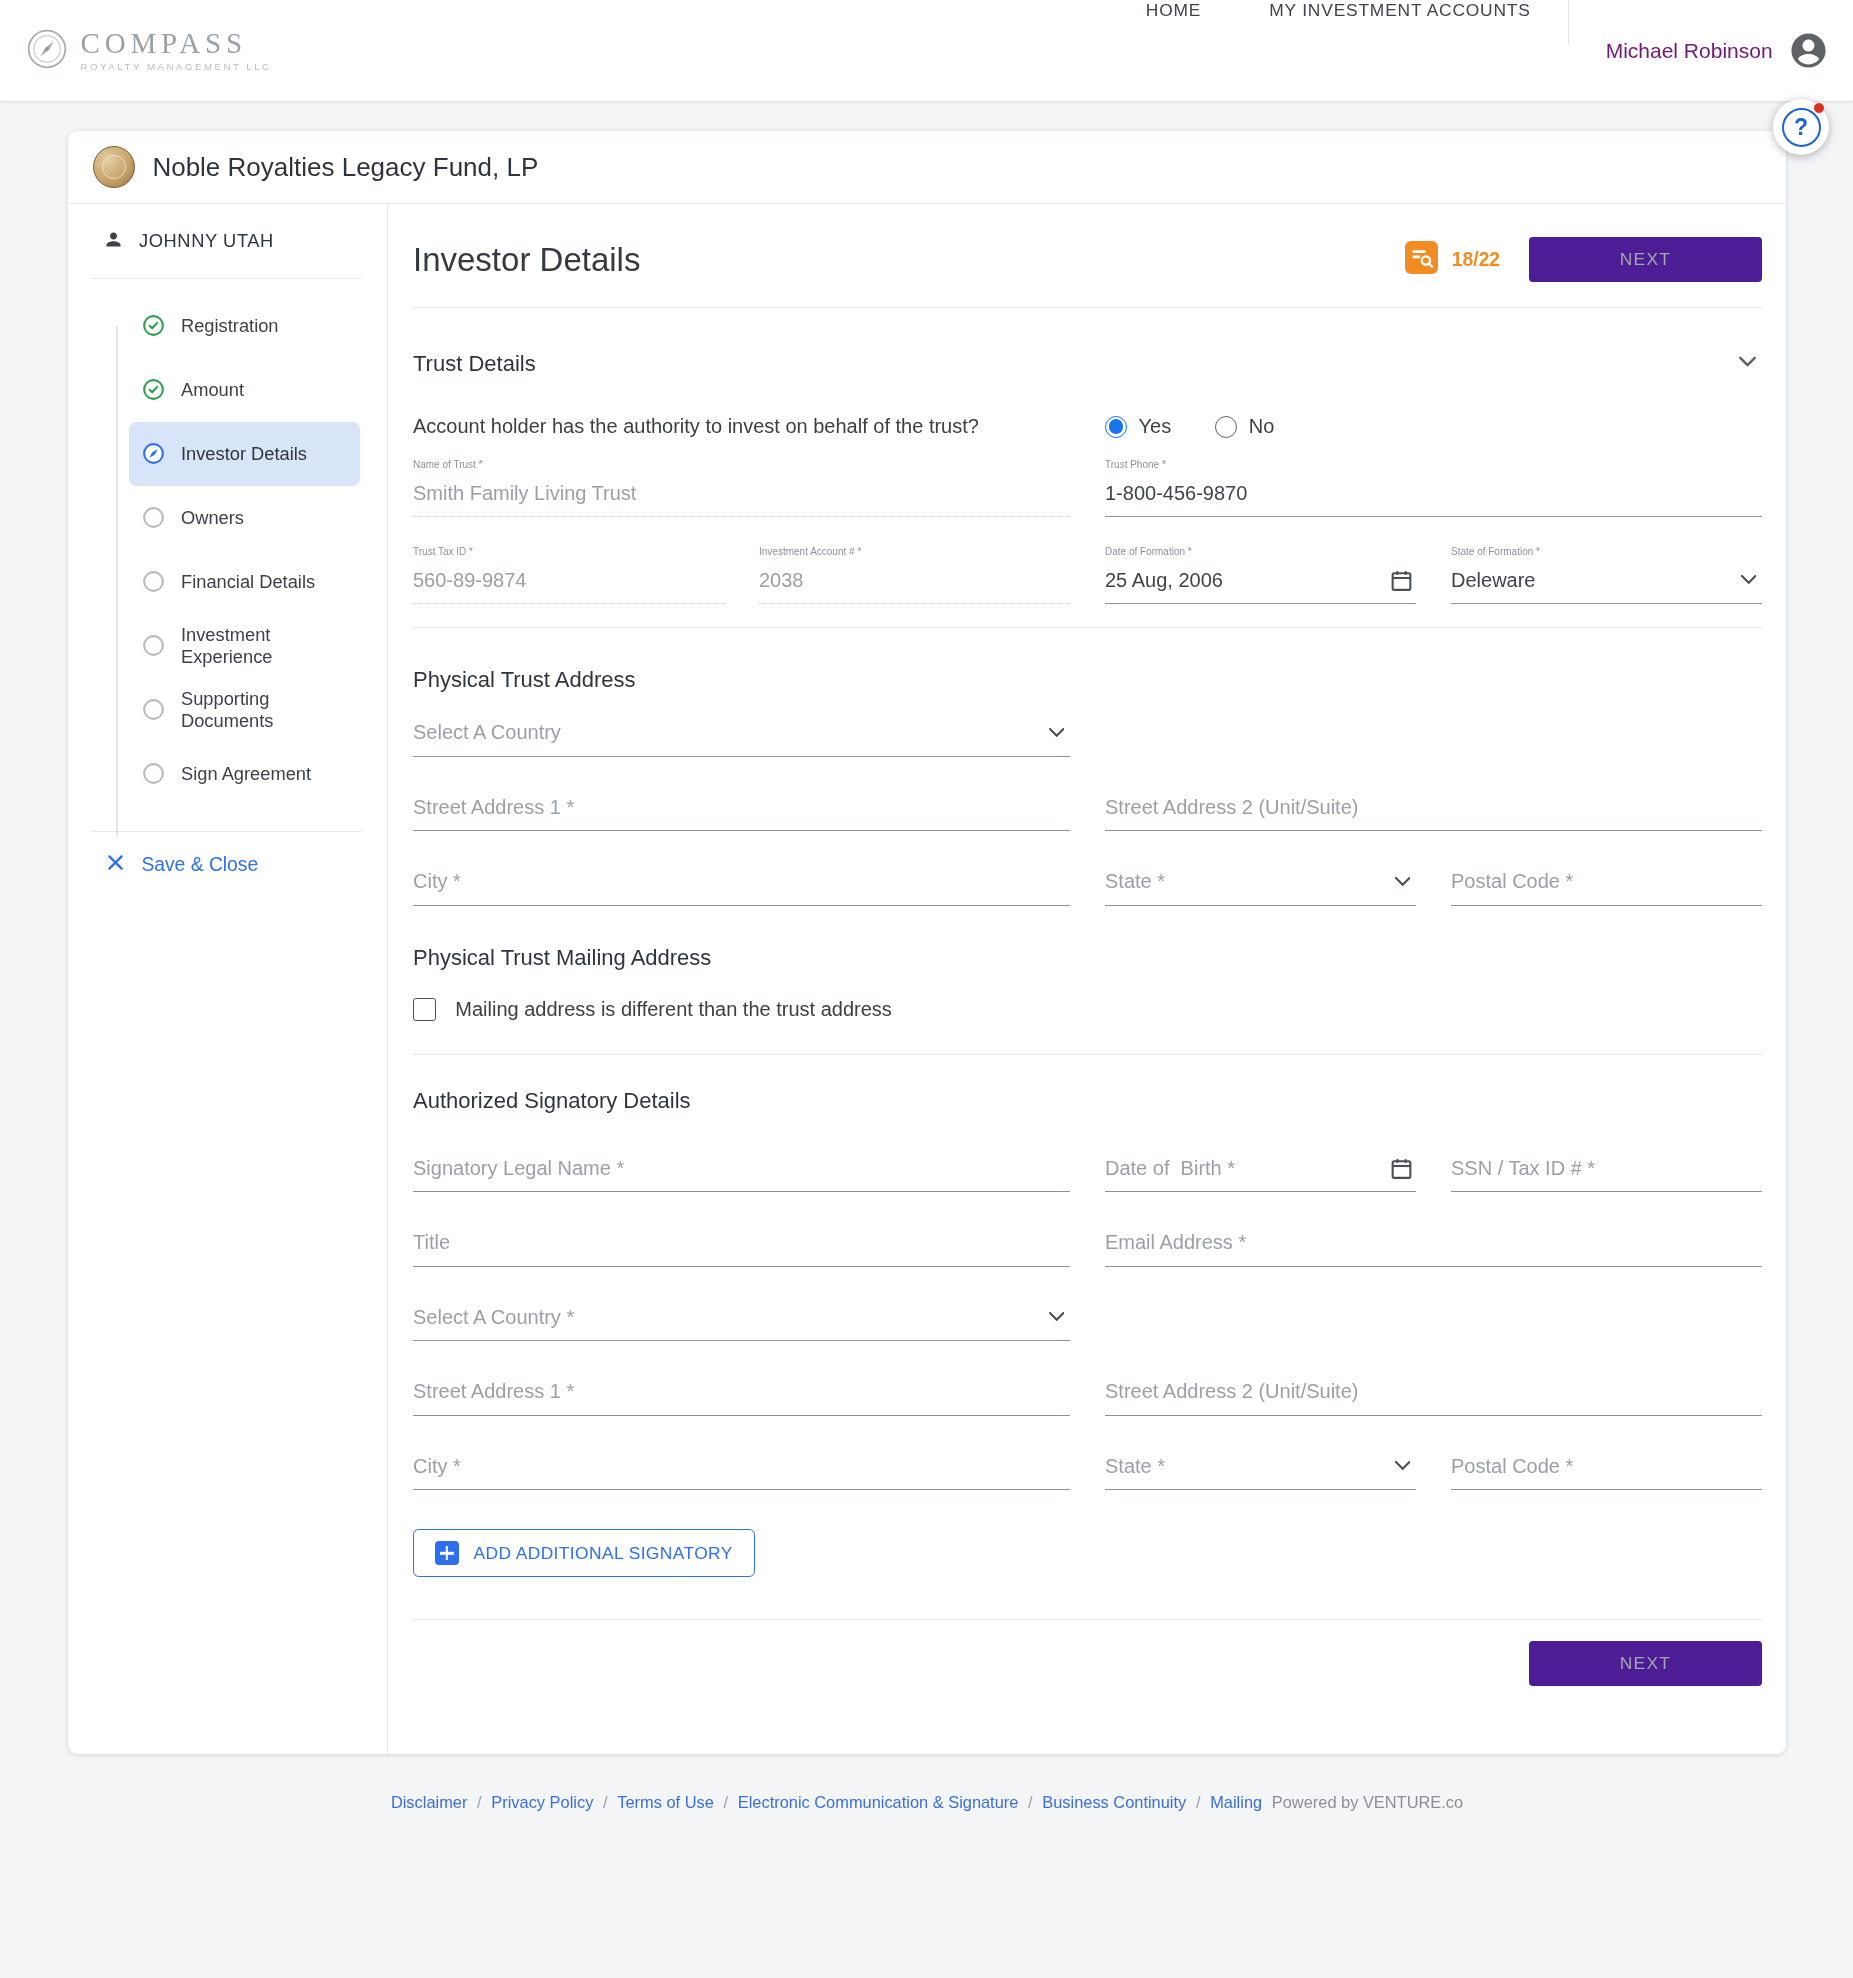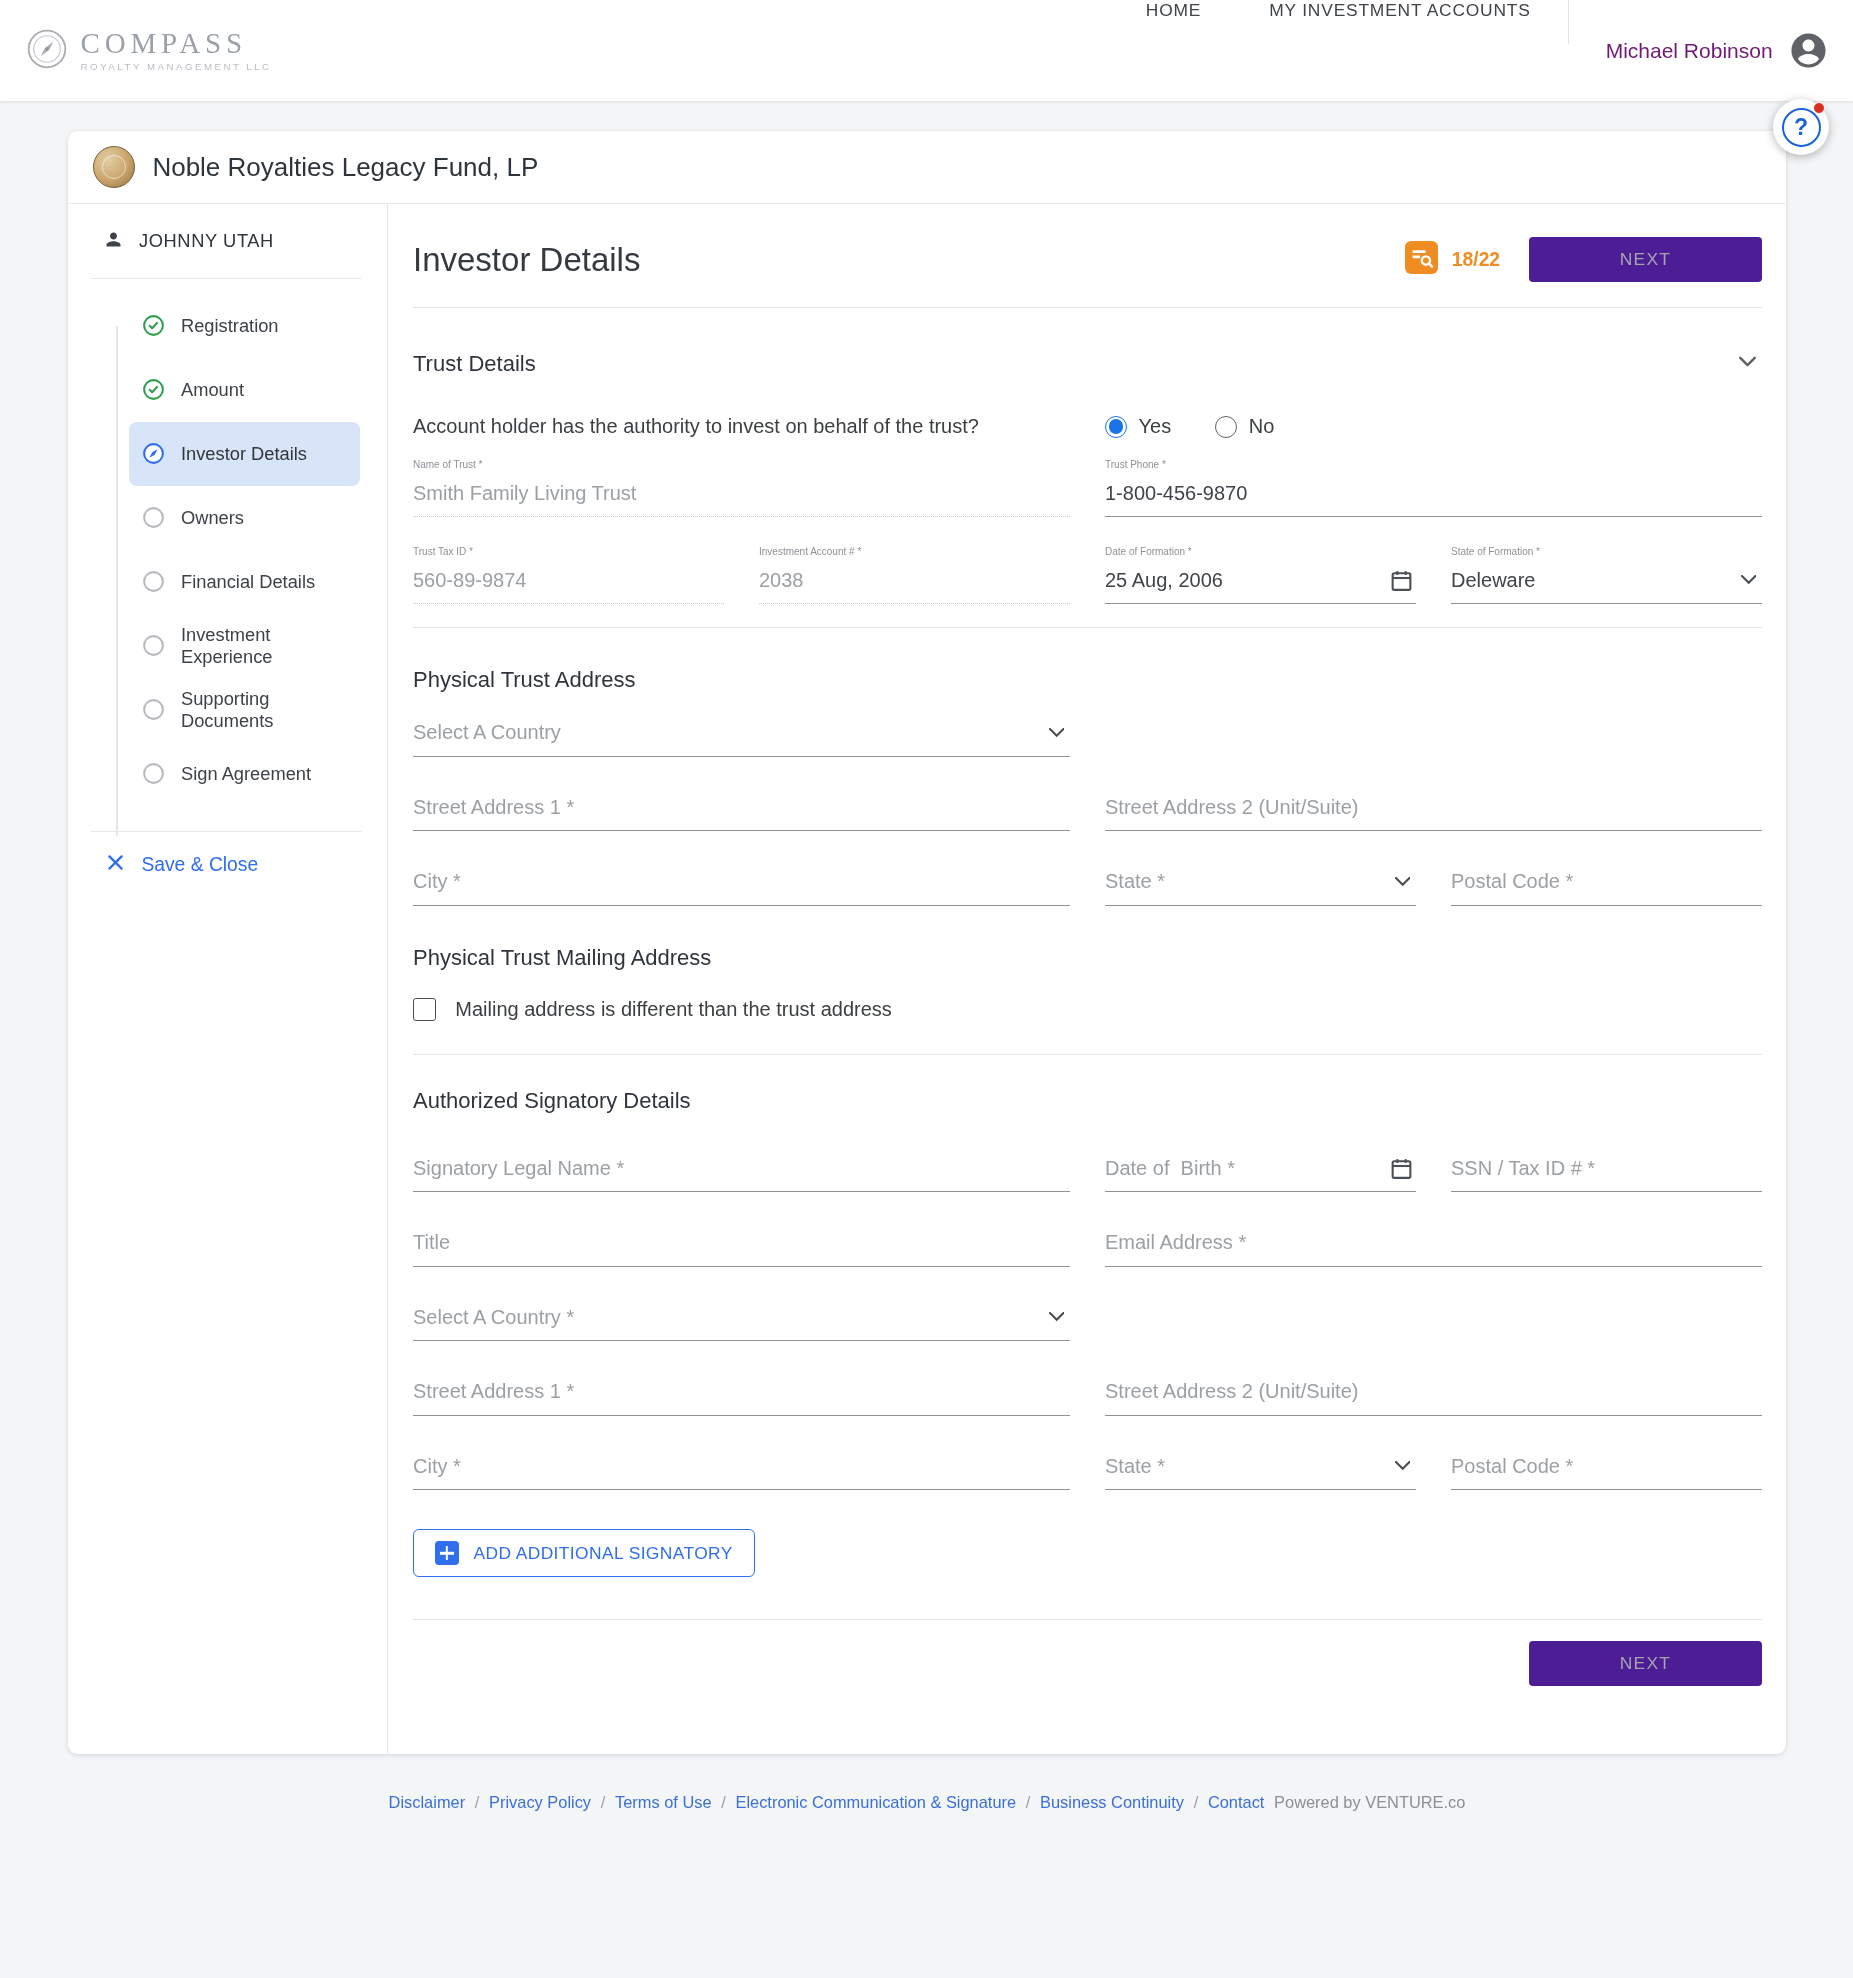--- a/index.html
+++ b/index.html
@@ -515,15 +515,15 @@
 
       <div class="bottom-next-row">
         <button class="btn-next">NEXT</button>
       </div>
 
     </div>
   </div>
 </div>
 
 <div class="footer">
-  <a>Disclaimer</a><span class="sep">/</span><a>Privacy Policy</a><span class="sep">/</span><a>Terms of Use</a><span class="sep">/</span><a>Electronic Communication &amp; Signature</a><span class="sep">/</span><a>Business Continuity</a><span class="sep">/</span><a>Contact</a><span class="powered">Powered by VENTURE.co</span>
+  <a>Disclaimer</a><span class="sep">/</span><a>Privacy Policy</a><span class="sep">/</span><a>Terms of Use</a><span class="sep">/</span><a>Electronic Communication &amp; Signature</a><span class="sep">/</span><a>Business Continuity</a><span class="sep">/</span><a>Mailing</a><span class="powered">Powered by VENTURE.co</span>
 </div>
 
 
 </body></html>

